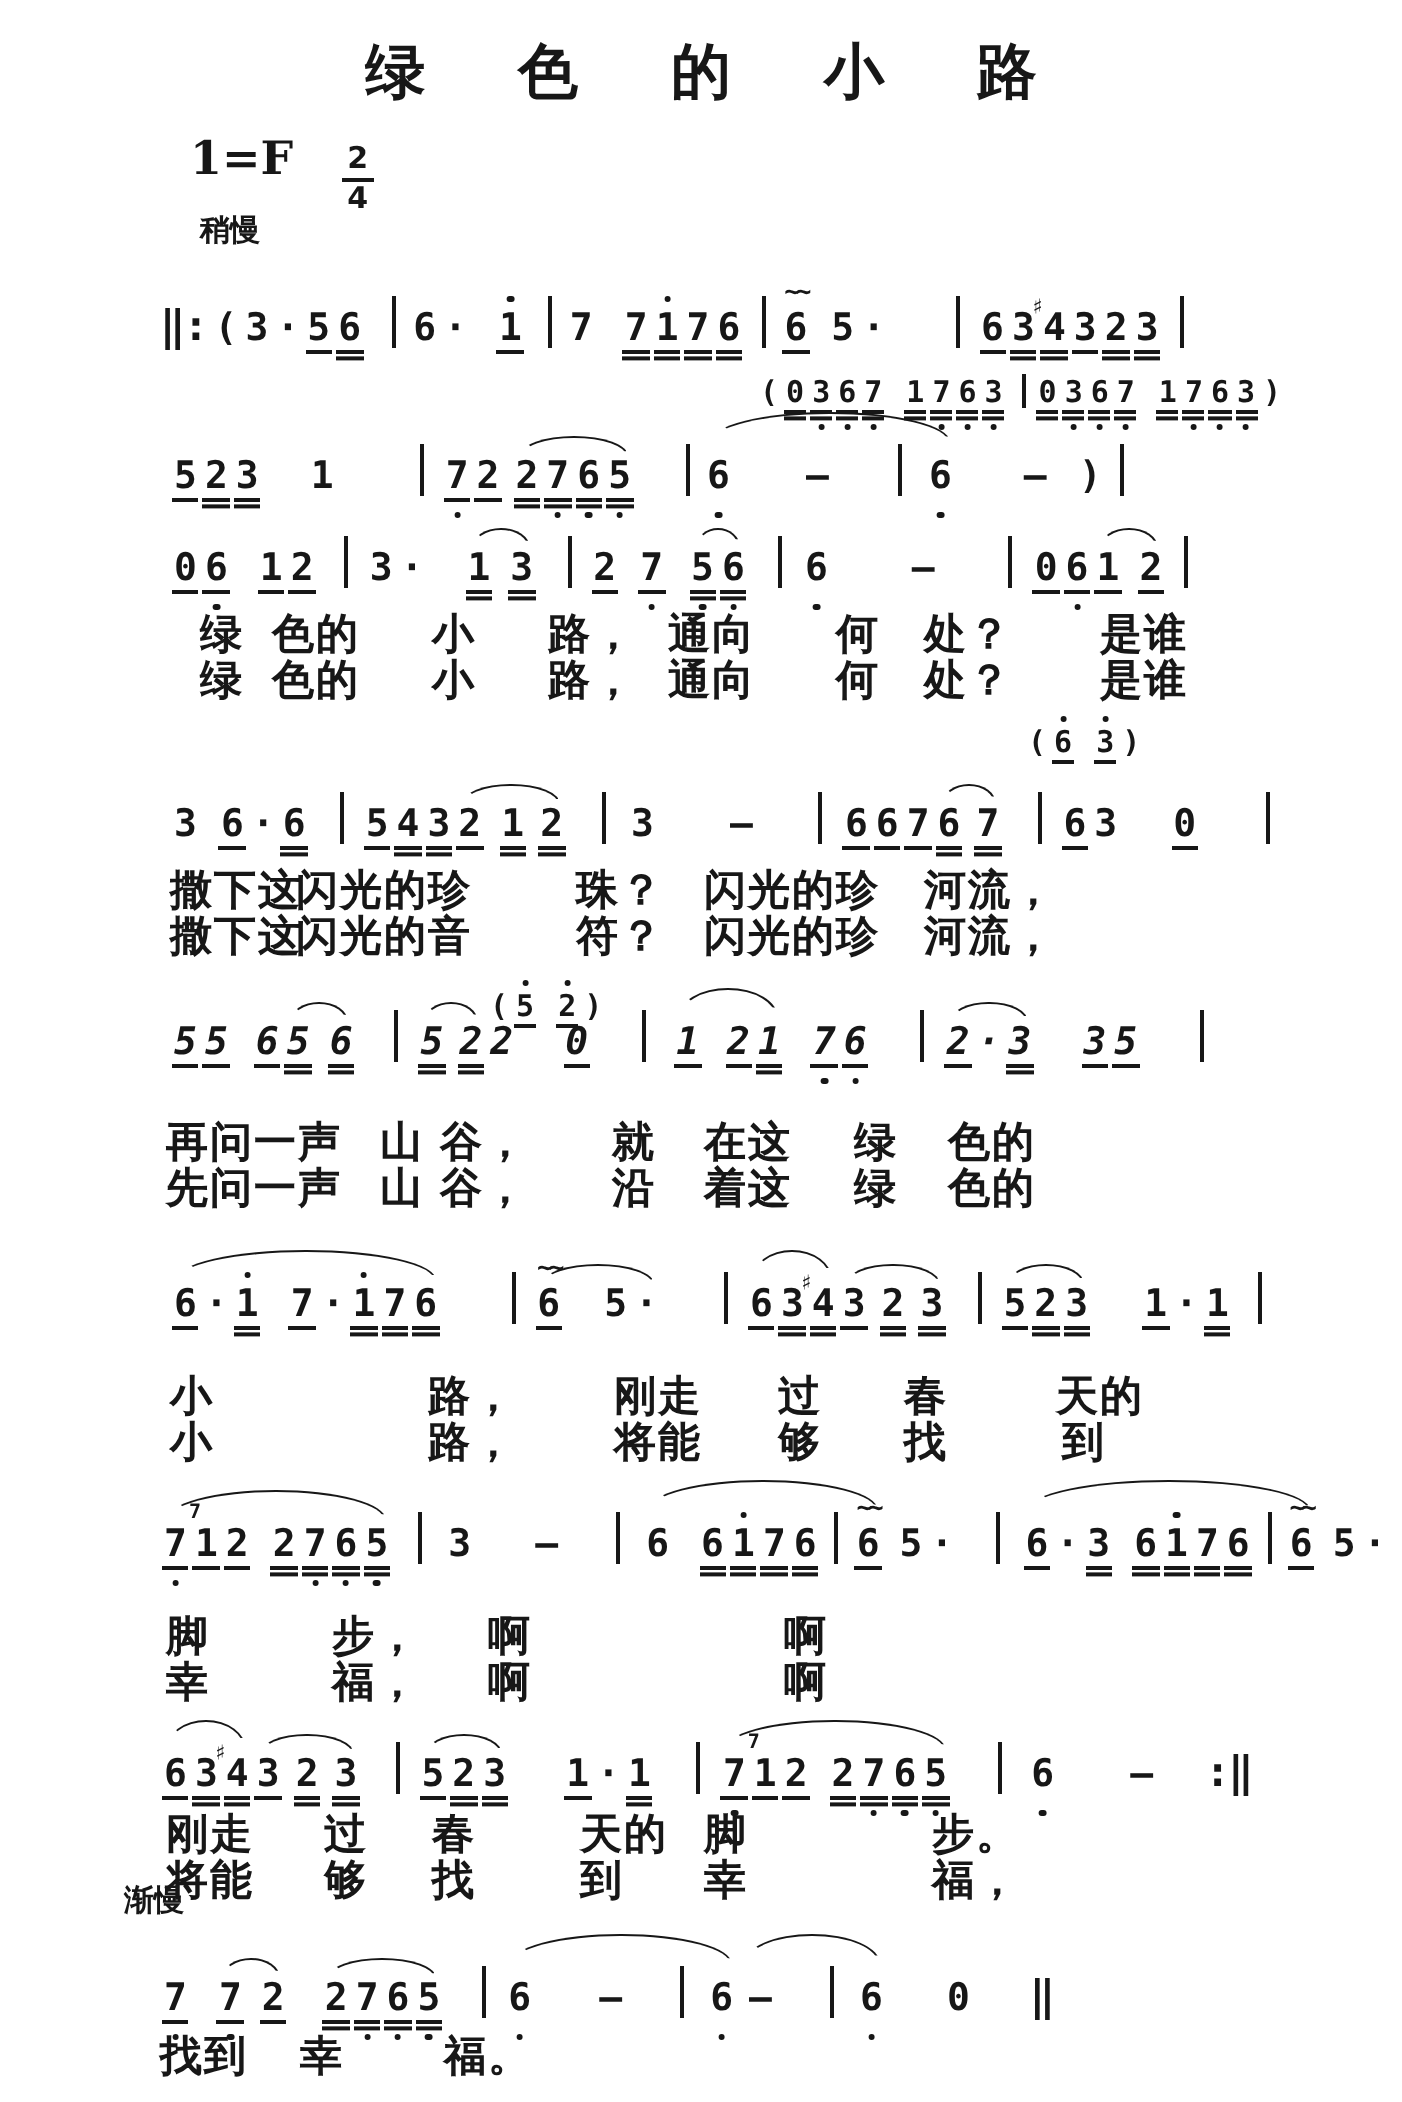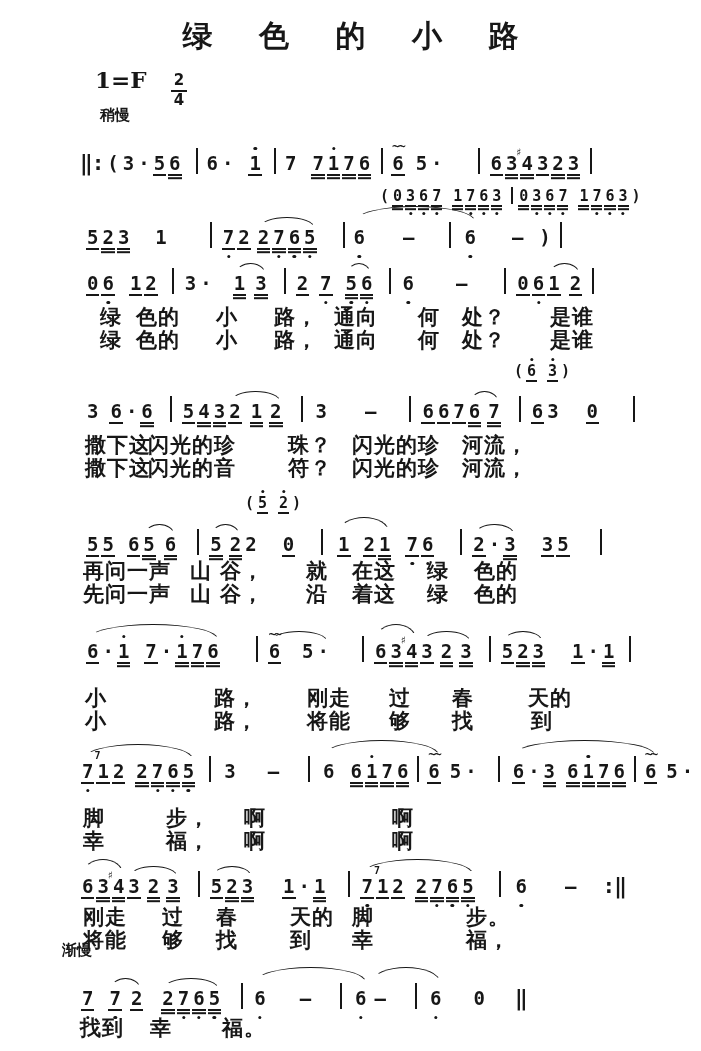--- a/index.html
+++ b/index.html
@@ -57,21 +57,21 @@
              font-family:"DejaVu Sans","Liberation Sans",sans-serif;}
   .lyr{position:absolute;top:0;letter-spacing:1px;white-space:nowrap;}
 
   .s1{top:148px;left:78px;}
   .s2i{top:187px;left:378px;}
   .s2{top:222px;}
   .s3{top:268px;}  .s3l1{top:303px;} .s3l2{top:326px;}
   .s4i{top:363px;left:512px;}
   .s4{top:396px;}  .s4l1{top:431px;} .s4l2{top:454px;}
   .s5i{top:495px;left:243px;}
-  .s5{top:529px;}  .s5l1{top:557px;} .s5l2{top:580px;}
+  .s5{top:505px;font-style:italic;}  .s5l1{top:557px;} .s5l2{top:580px;}
   .s6{top:636px;}  .s6l1{top:684px;} .s6l2{top:707px;}
   .s7{top:756px;left:80px;}  .s7l1{top:804px;} .s7l2{top:827px;}
   .s8{top:871px;left:80px;}  .s8l1{top:903px;} .s8l2{top:926px;}
   .s9{top:983px;left:80px;}  .s9l1{top:1014px;}
 </style>
 </head>
 <body>
 
 <div class="page">
 

